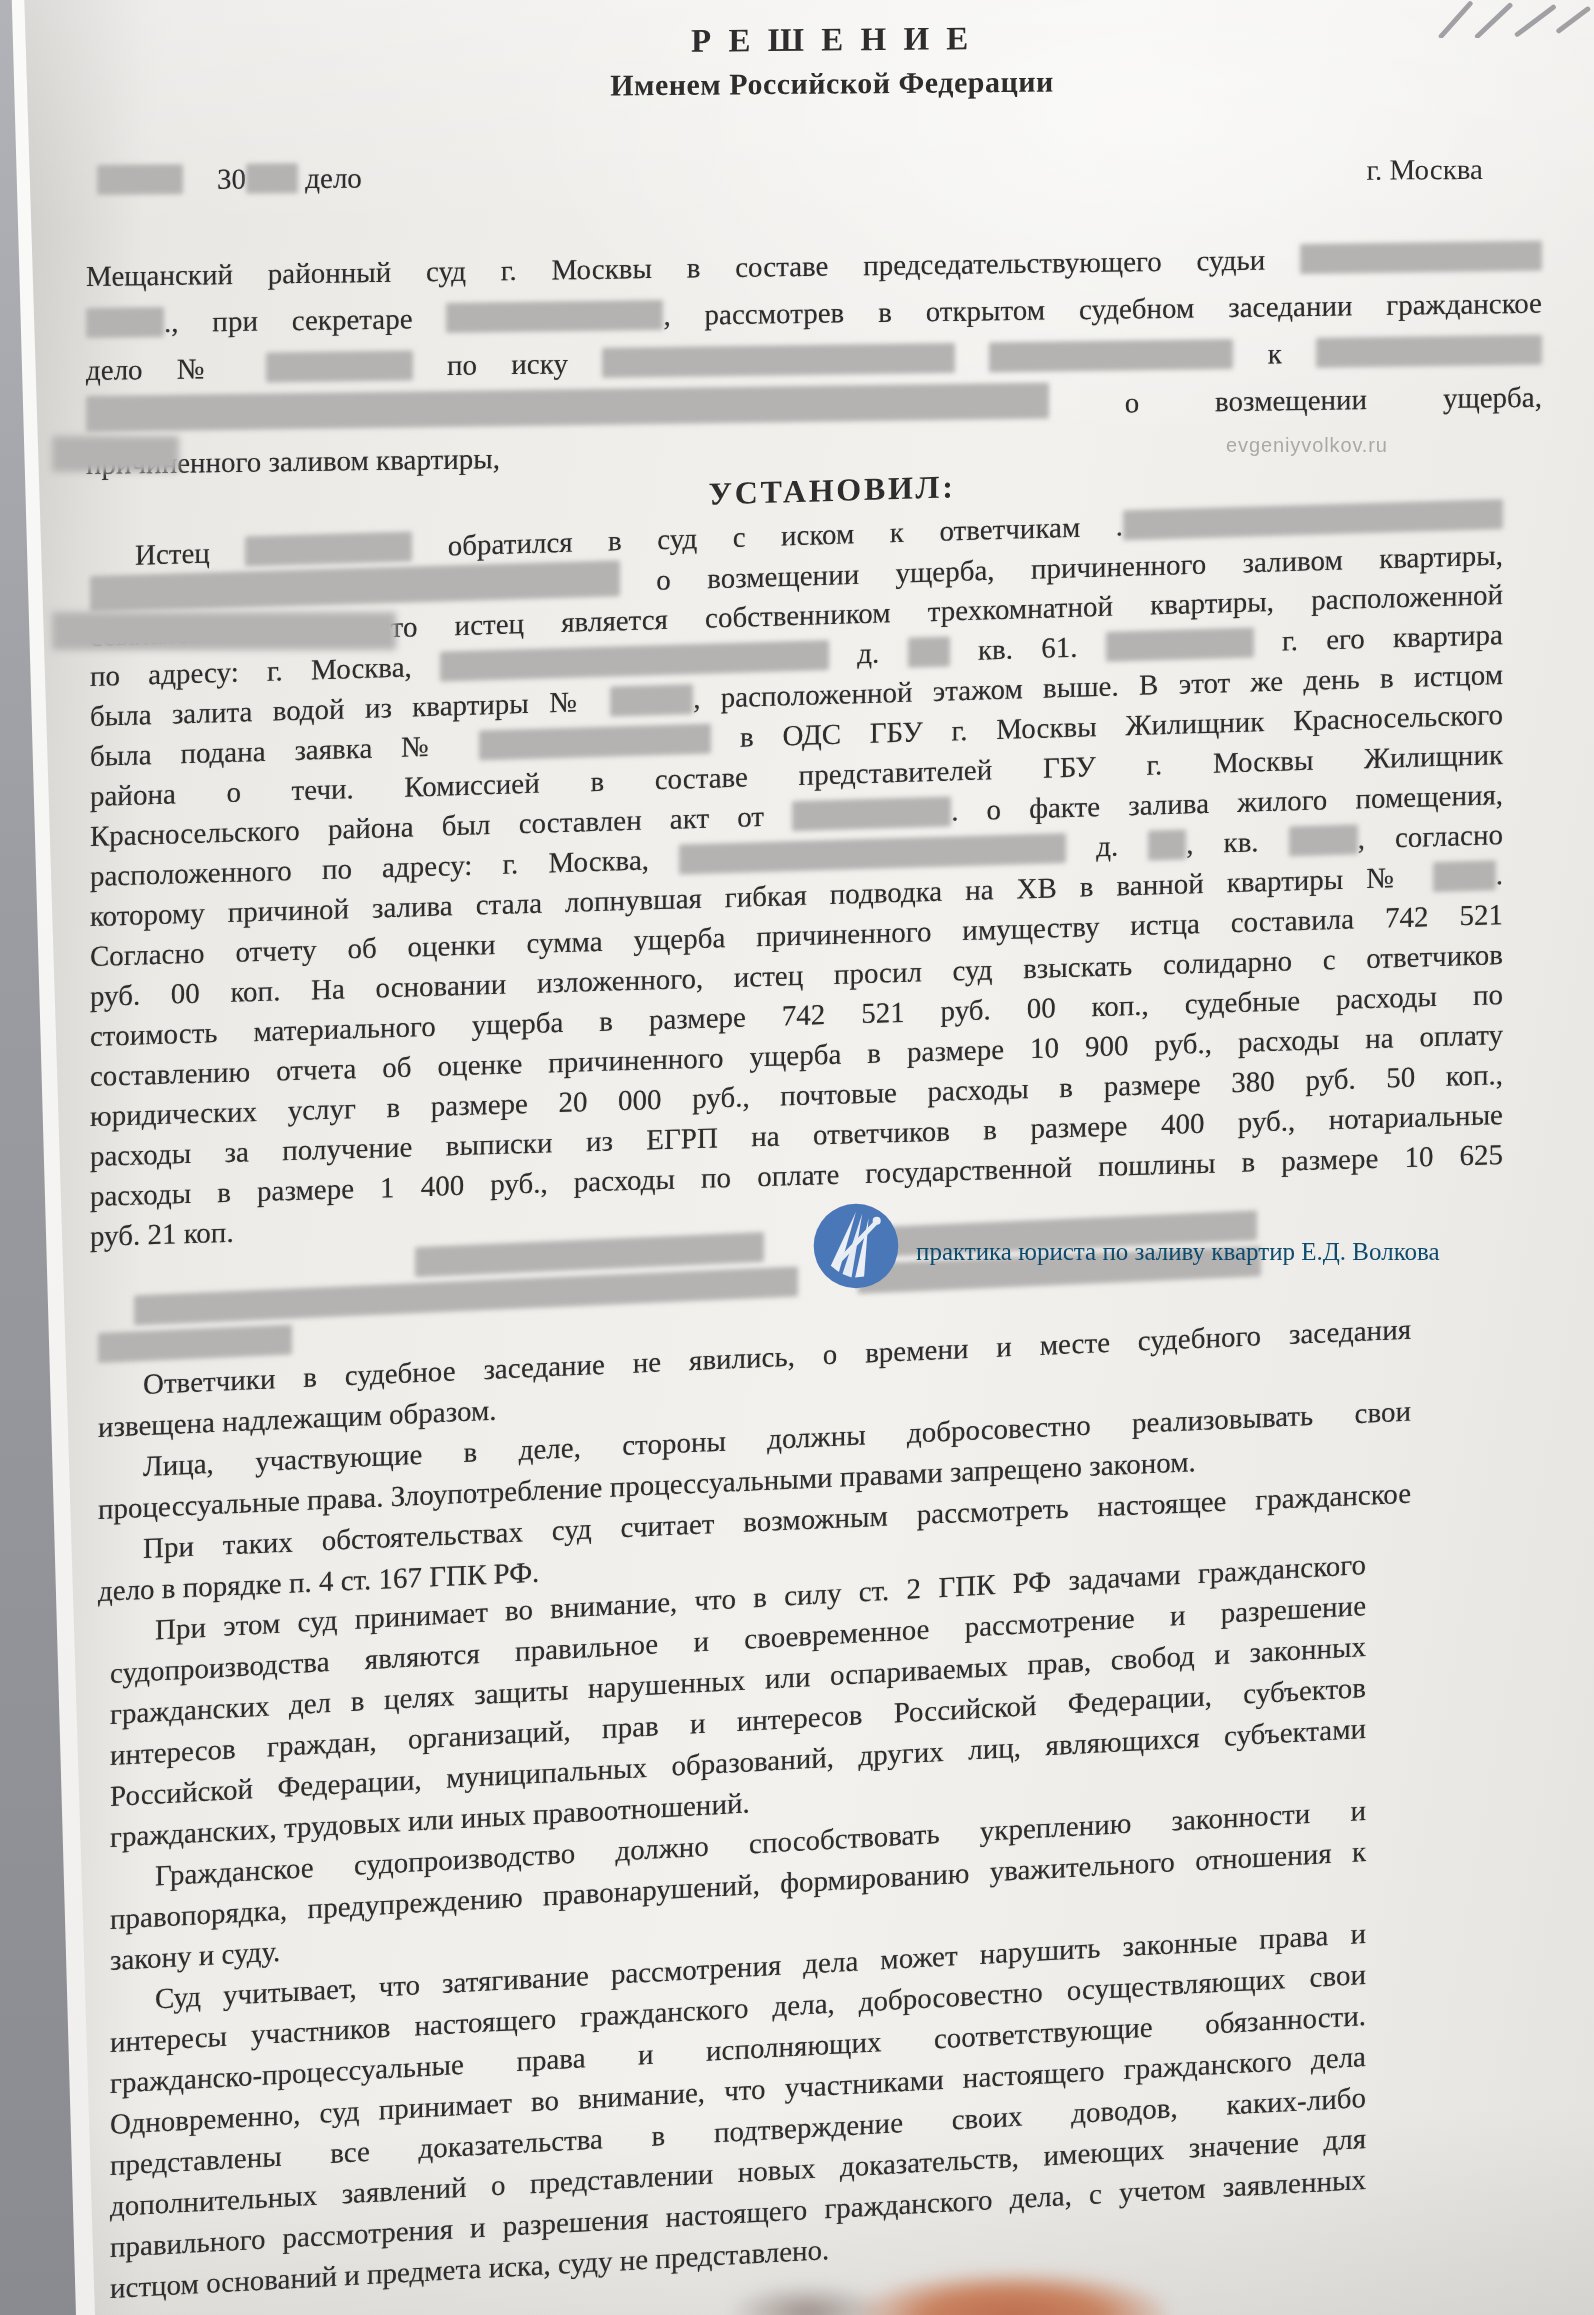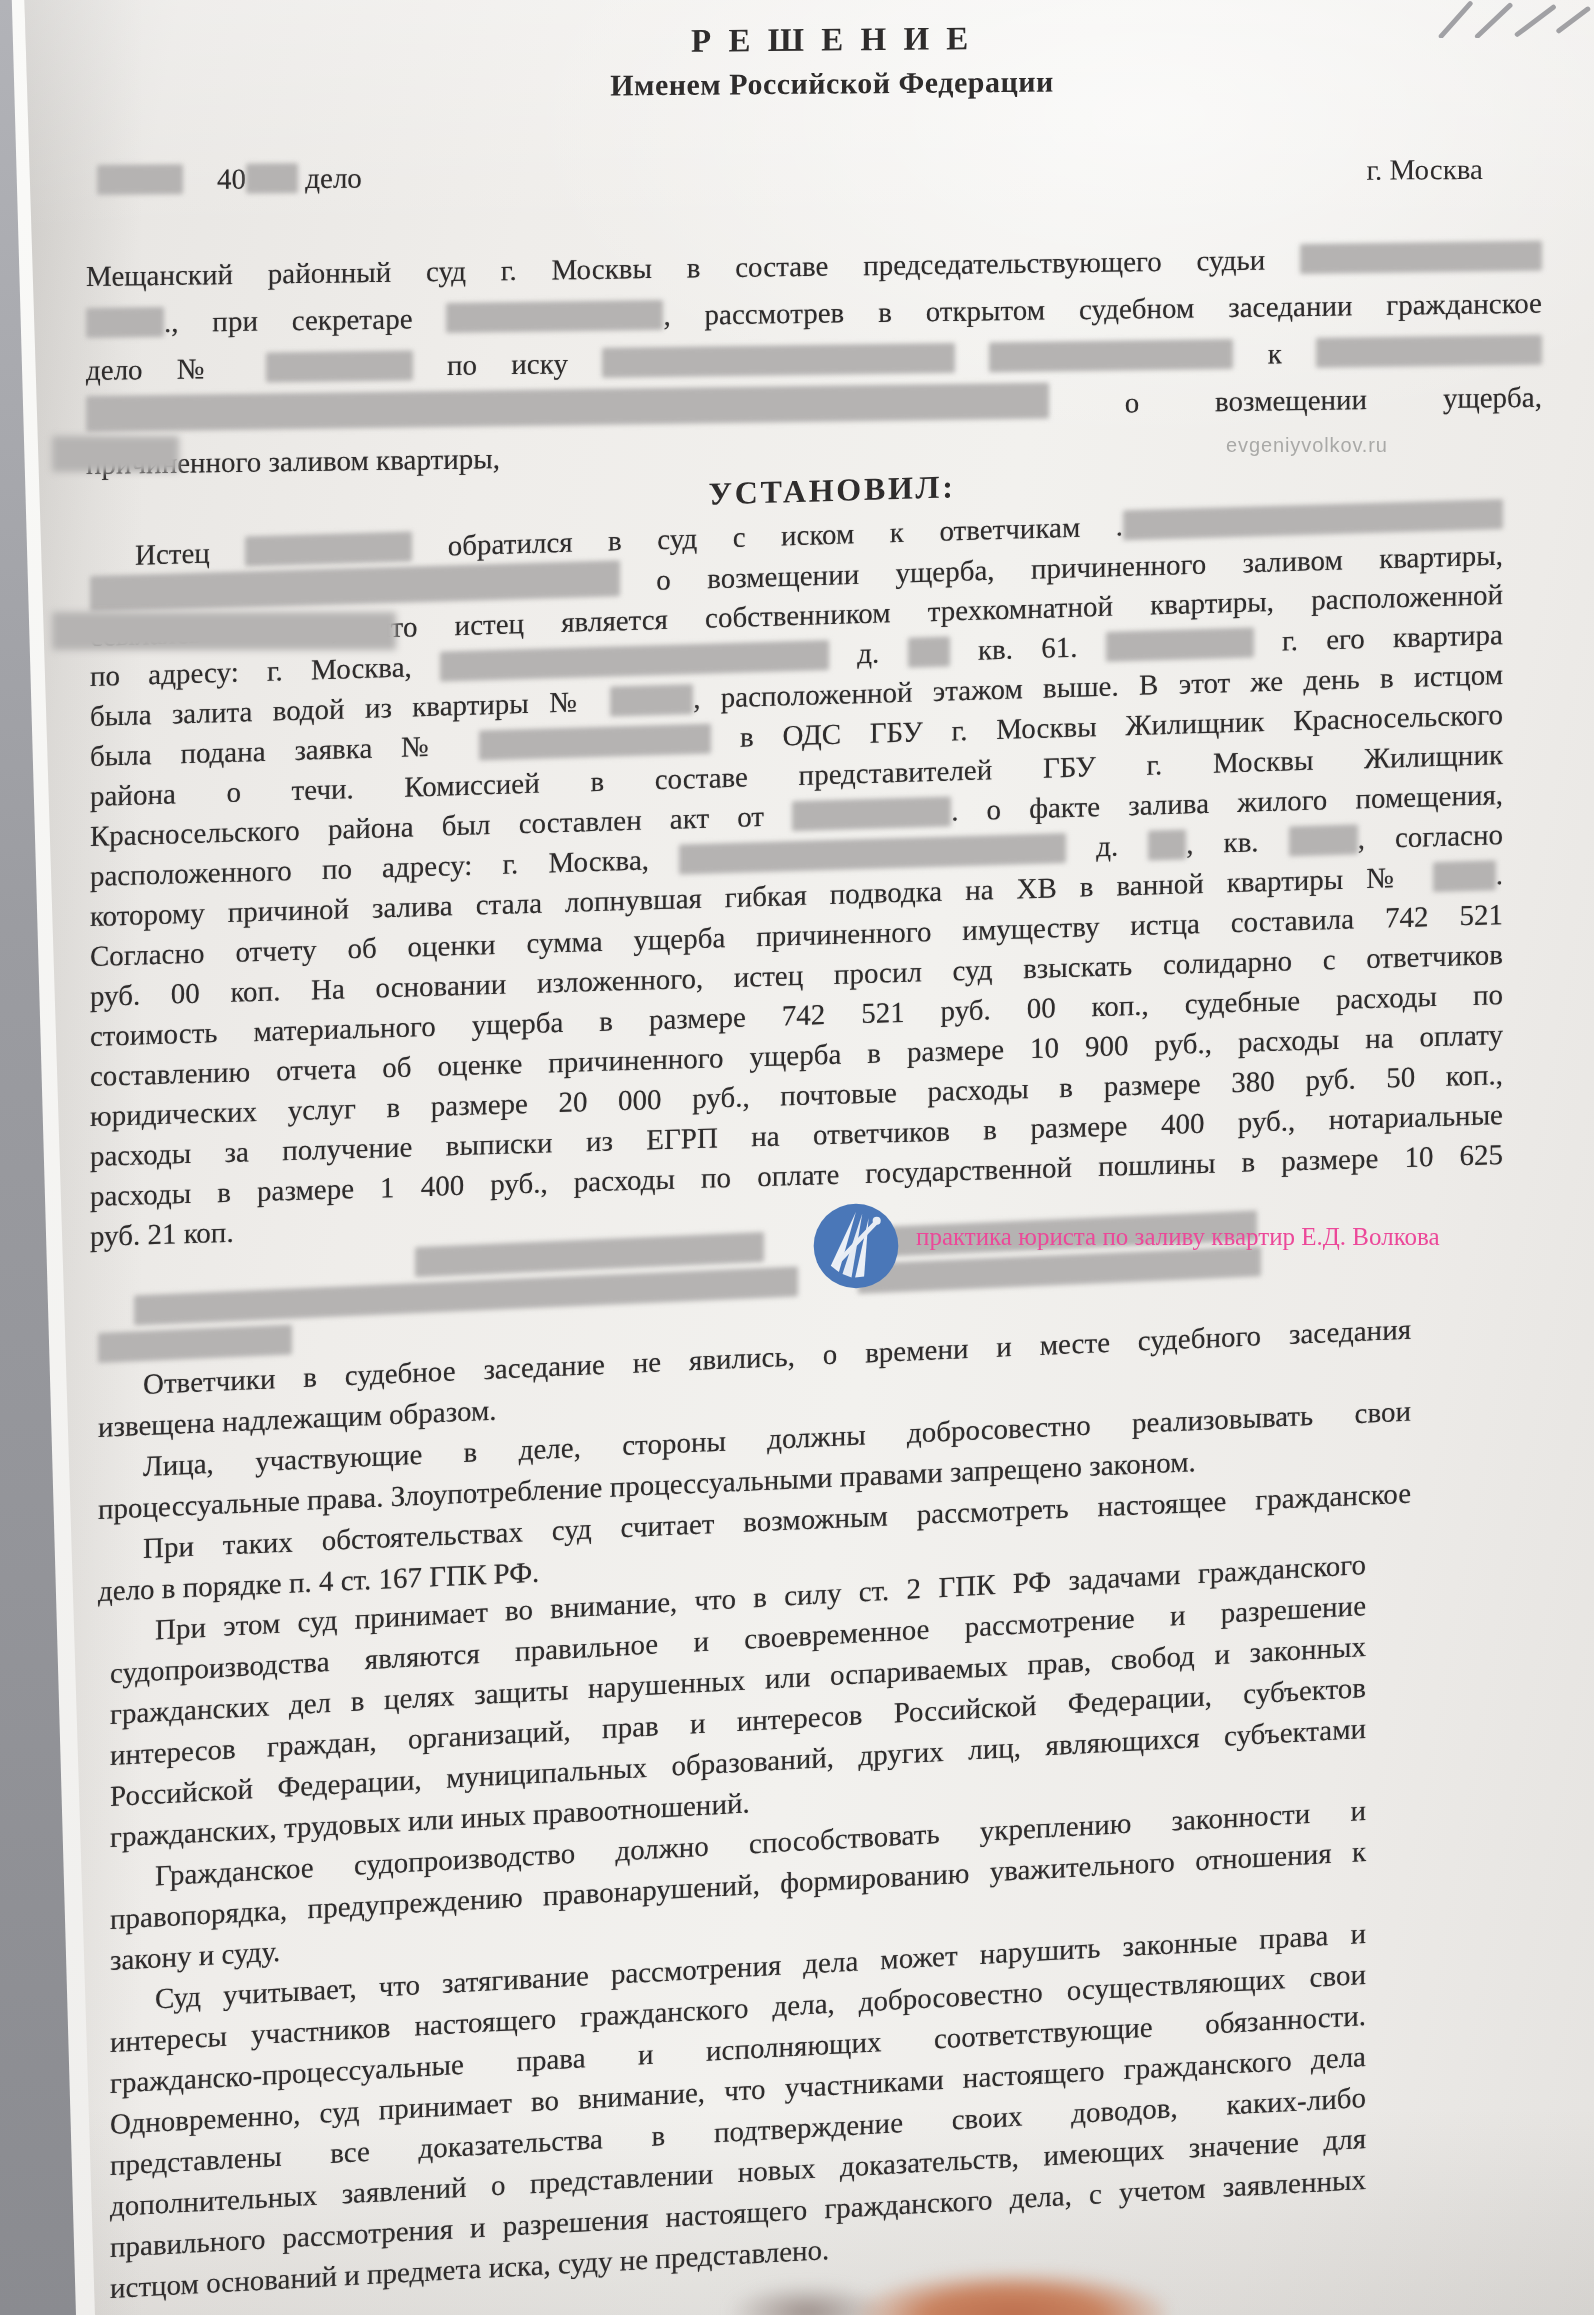--- a/index.html
+++ b/index.html
@@ -62,22 +62,22 @@
 
   #sec4{margin:0 0 0 110px;width:1256px;transform:skewY(-3.1deg);}
   #sec4 .line{line-height:41px;}
 
   
   .wm-site{position:absolute;left:1226px;top:434px;
            font-family:"Liberation Sans",sans-serif;font-size:20px;
            color:#a9a9a7;letter-spacing:0.9px;}
   .wm-logo{position:absolute;left:811px;top:1201px;width:597px;height:94px;}
   .wm-logo svg{position:absolute;left:0;top:0;width:90px;height:90px;}
-  .wm-logo .wm-text{position:absolute;left:105px;top:22px;font-size:25px;
-           color:#ec4899;white-space:nowrap;}
+  .wm-logo .wm-text{position:absolute;left:105px;top:37px;font-size:25px;
+           color:#0c4a6e;white-space:nowrap;}
 
   .corner-mark{position:absolute;left:1434px;top:0;width:161px;height:38px;opacity:.8;}
 
   .finger-red{position:absolute;left:859px;top:2272px;width:308px;height:72px;
       background:radial-gradient(ellipse at 50% 60%,#bd6f4e 0%,#c8825f 40%,rgba(200,130,95,0) 75%);
       filter:blur(6.3px);}
   .finger-gray{position:absolute;left:731px;top:2285px;width:154px;height:54px;
       background:radial-gradient(ellipse at center,#9b8e89 0%,rgba(155,142,137,0) 75%);
       filter:blur(6.3px);}
 </style>
@@ -87,21 +87,21 @@
 <div class="paper-edge"></div>
 <div class="paper"></div>
 
 <div class="content">
 
   <div class="sec" id="secHeader">
     <div class="title1">Р Е Ш Е Н И Е</div>
     <div class="title2">Именем Российской Федерации</div>
     <div class="dateRow">
       <div>
-          <div class="line raw"><span class="gap" style="width: 11px;"></span><span class="red" style="width: 86px;"></span><span class="gap" style="width: 34px;"></span><span class="t">40</span><span class="red" style="width: 52px;"></span><span class="t"> дело</span></div>
+          <div class="line raw"><span class="gap" style="width: 11px;"></span><span class="red" style="width: 86px;"></span><span class="gap" style="width: 34px;"></span><span class="t">30</span><span class="red" style="width: 52px;"></span><span class="t"> дело</span></div>
         </div>
       <span class="city">г. Москва</span>
     </div>
   </div>
 
   <div class="sec" id="sec1">
     <div>
         <div class="line"><span class="t">Мещанский районный суд г. Москвы в составе председательствующего судьи </span><span class="red" style="width: 242px;"></span></div>
         <div class="line"><span class="red" style="width: 78px;"></span><span class="t">., при секретаре </span><span class="red" style="width: 217px;"></span><span class="t">, рассмотрев в открытом судебном заседании гражданское</span></div>
         <div class="line"><span class="t">дело № </span><span class="red" style="width: 147px;"></span><span class="t"> по иску </span><span class="red" style="width: 353px;"></span><span class="t"> </span><span class="red" style="width: 244px;"></span><span class="t"> к </span><span class="red" style="width: 226px;"></span></div>

